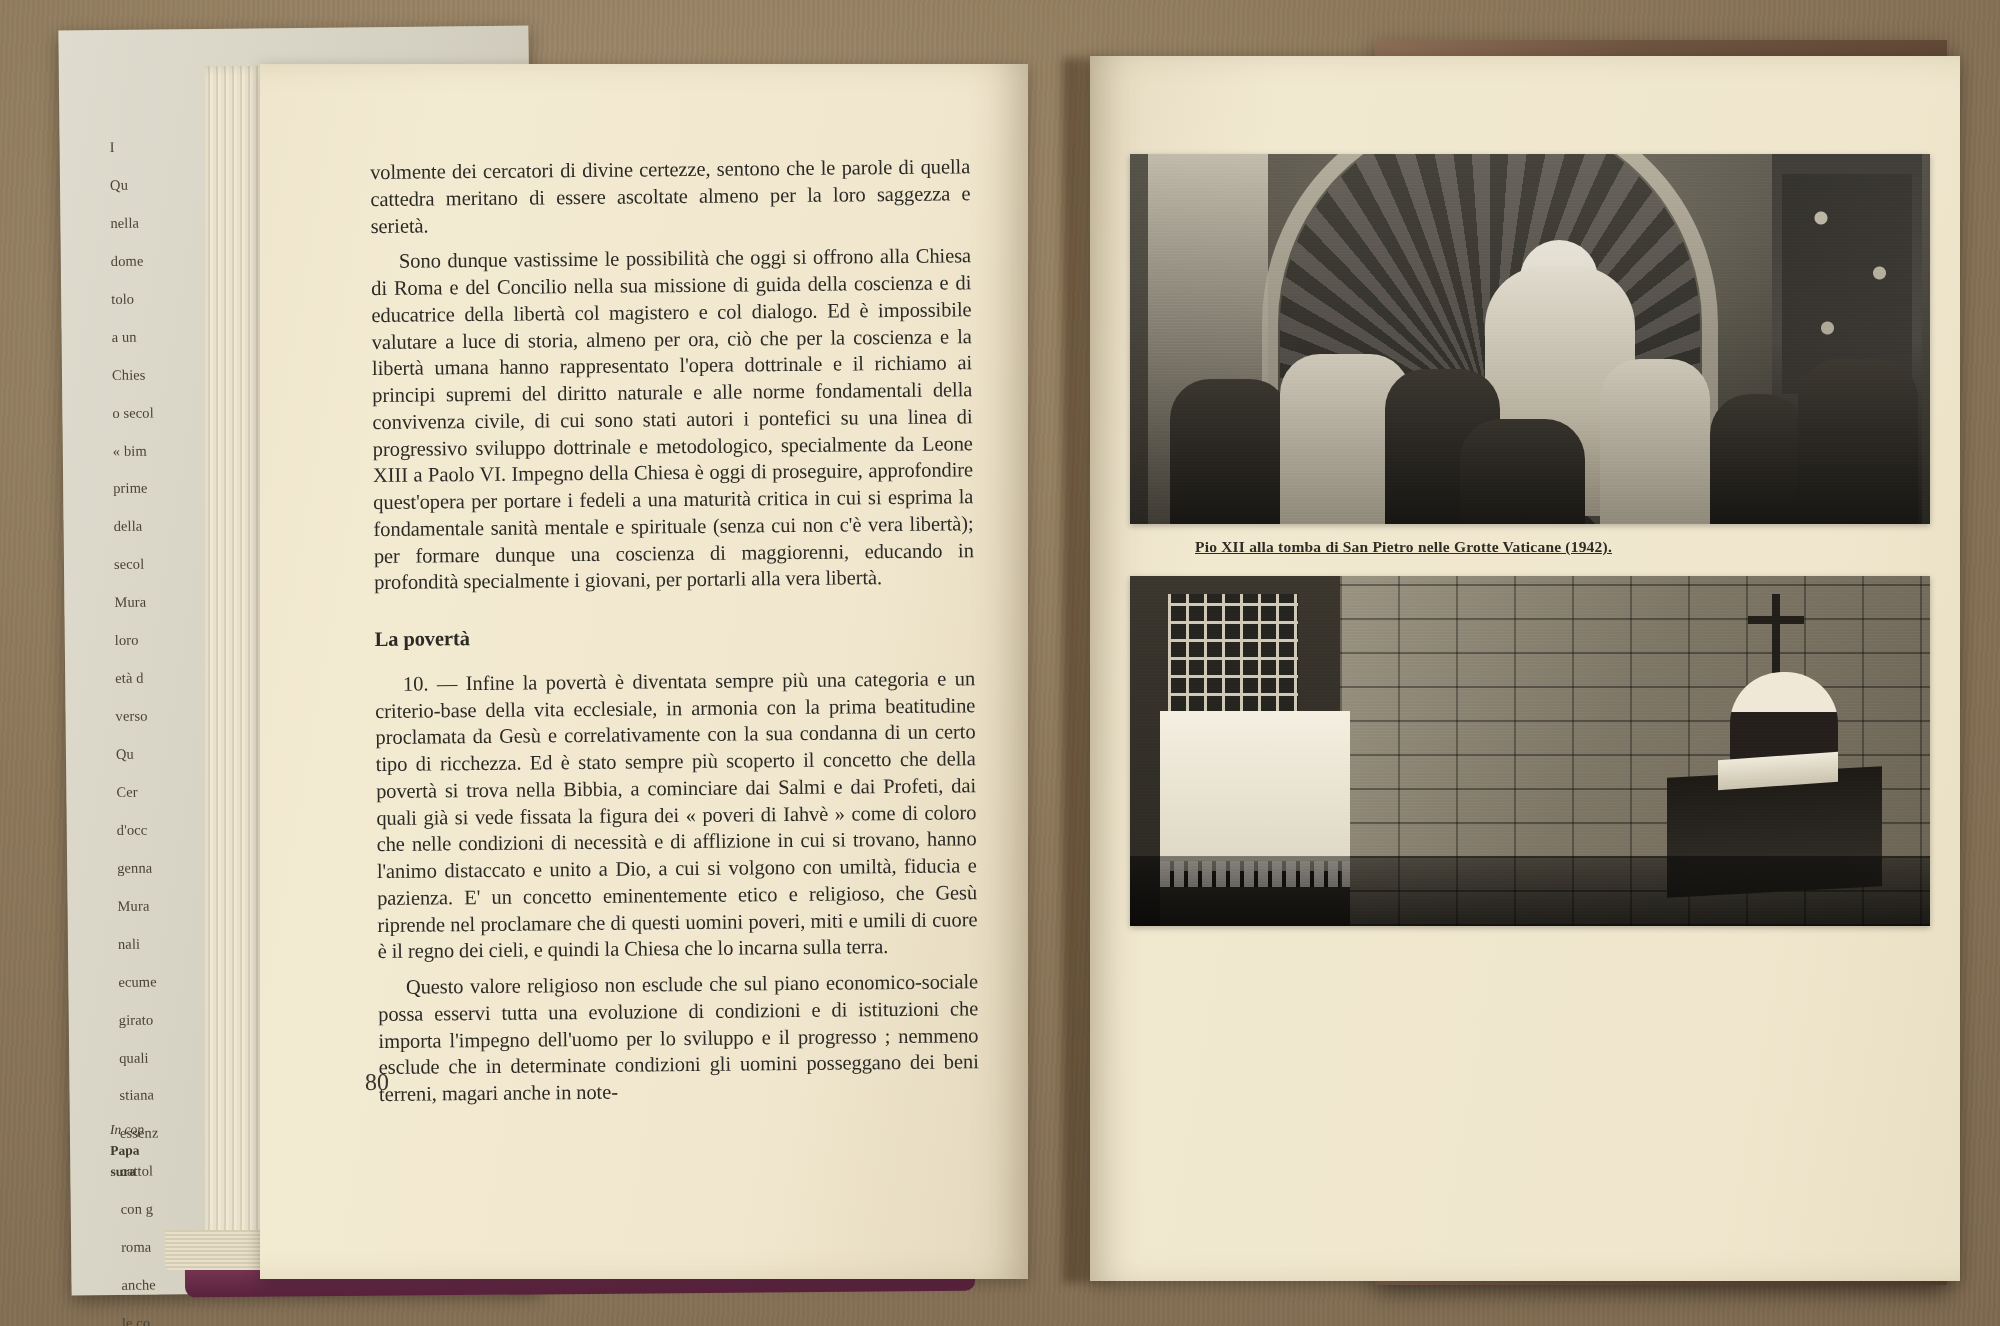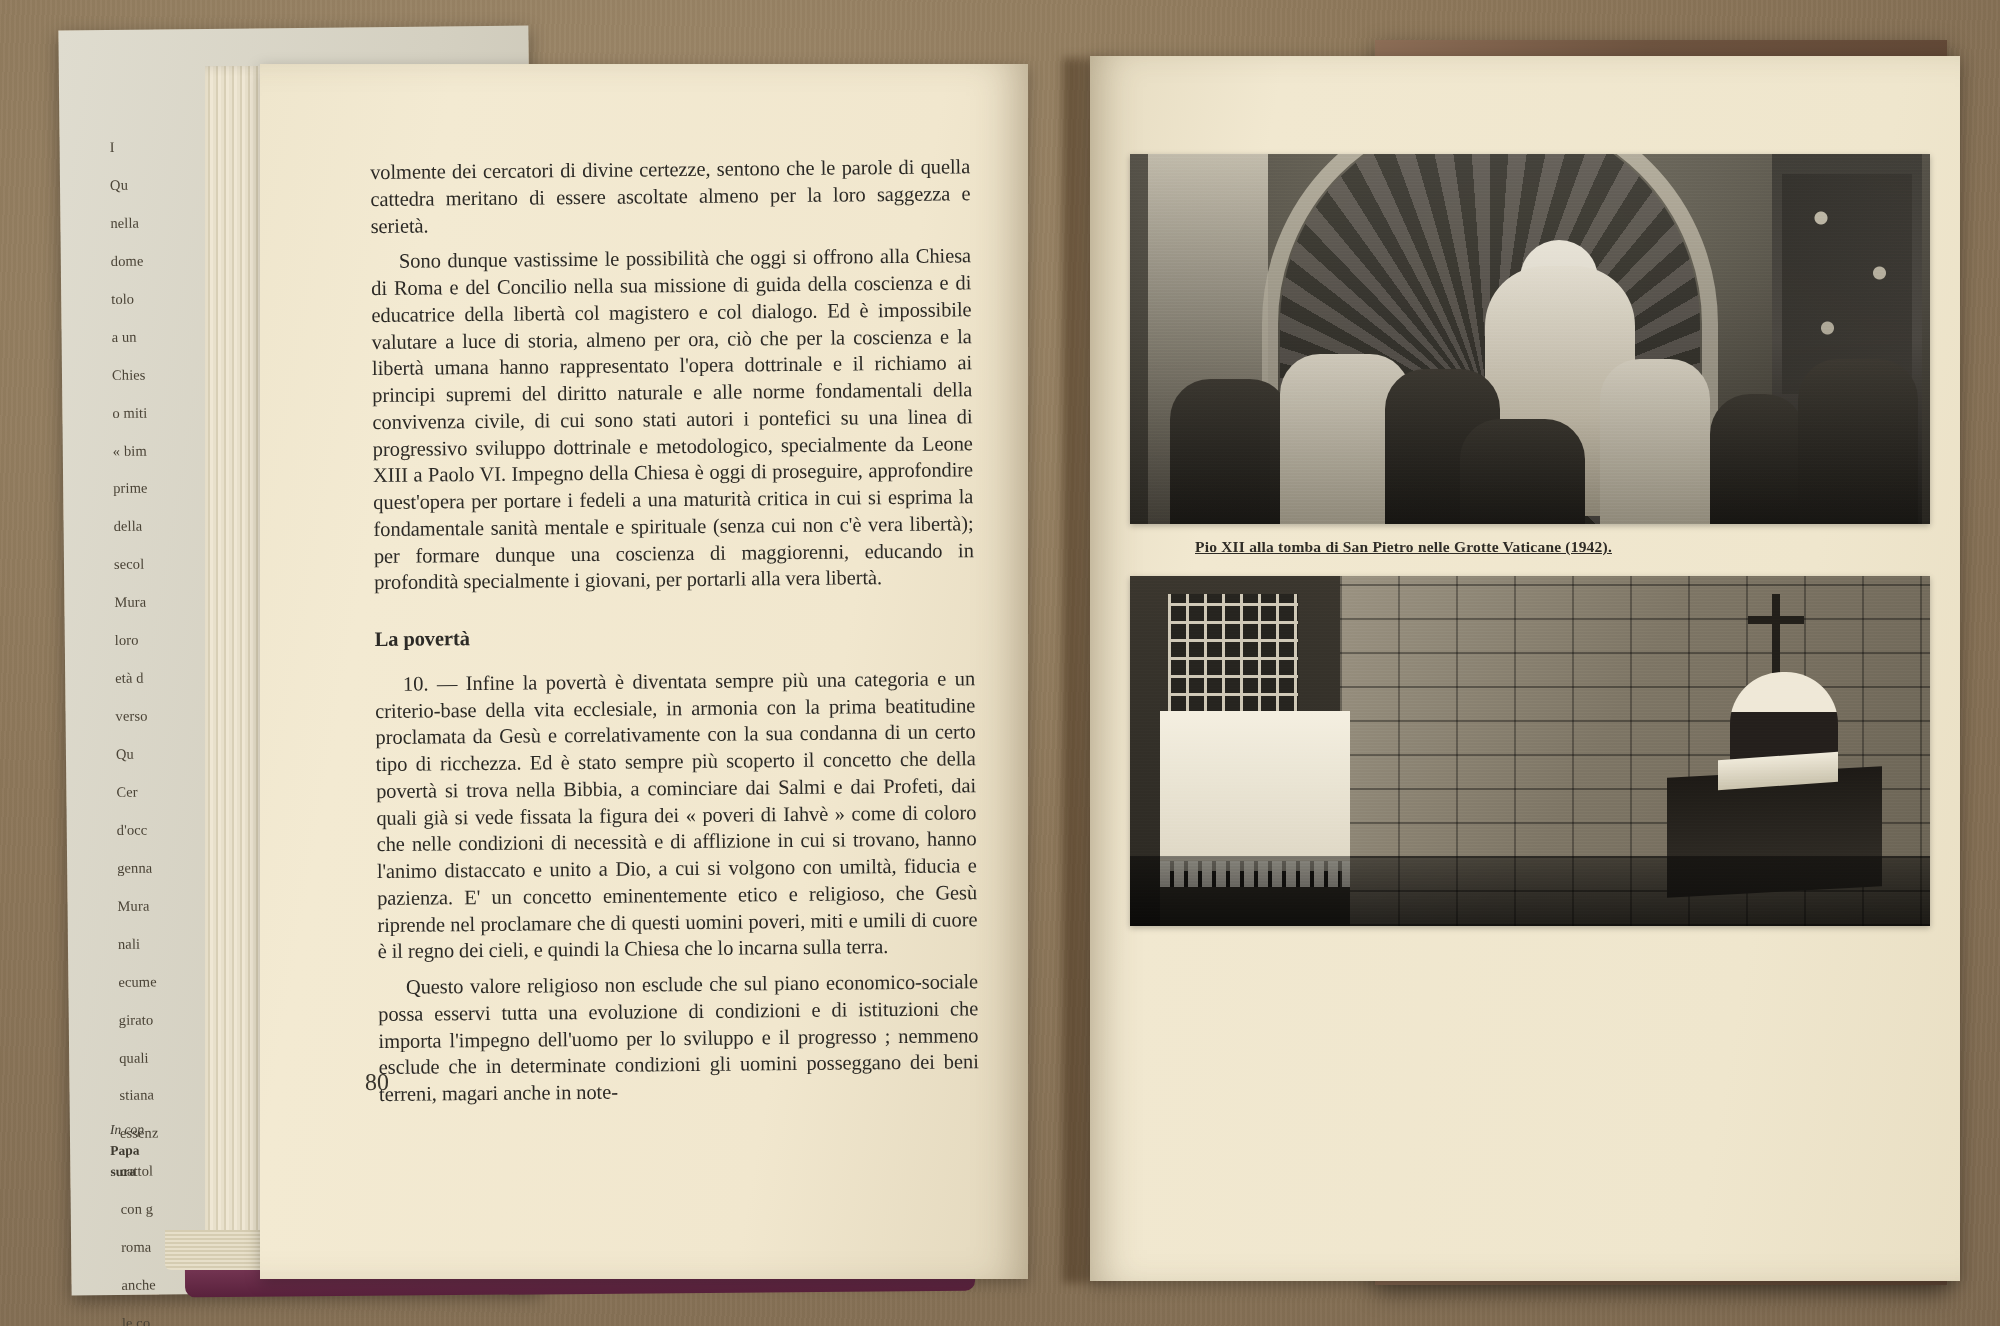--- a/index.html
+++ b/index.html
@@ -346,21 +346,21 @@
 
   <div class="jacket">
     <div class="jacket-text">
       <p>I</p>
       <p>Qu</p>
       <p>nella</p>
       <p>dome</p>
       <p>tolo</p>
       <p>a un</p>
       <p>Chies</p>
-      <p>o miti</p>
+      <p>o secol</p>
       <p>« bim</p>
       <p>prime</p>
       <p>della</p>
       <p>secol</p>
       <p>Mura</p>
       <p>loro</p>
       <p>età d</p>
       <p>verso</p>
       <p>Qu</p>
       <p>Cer</p>

